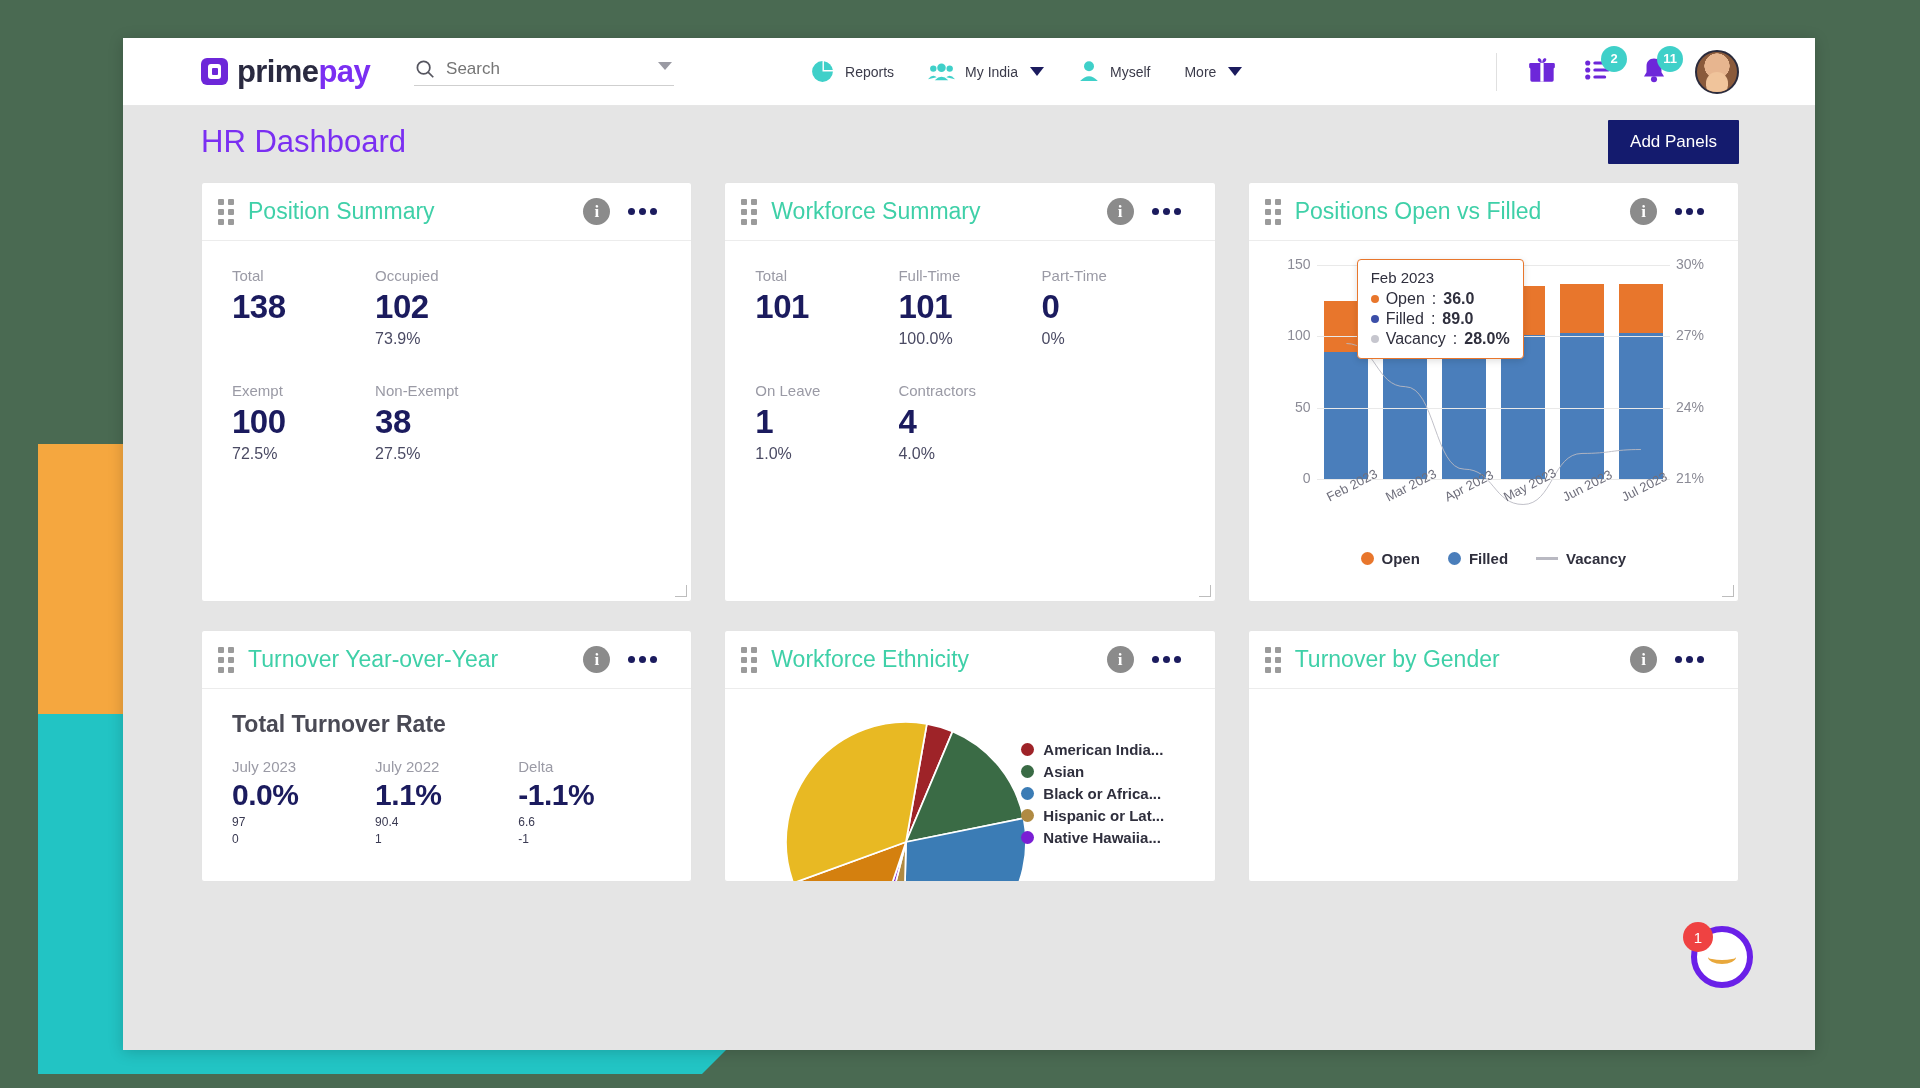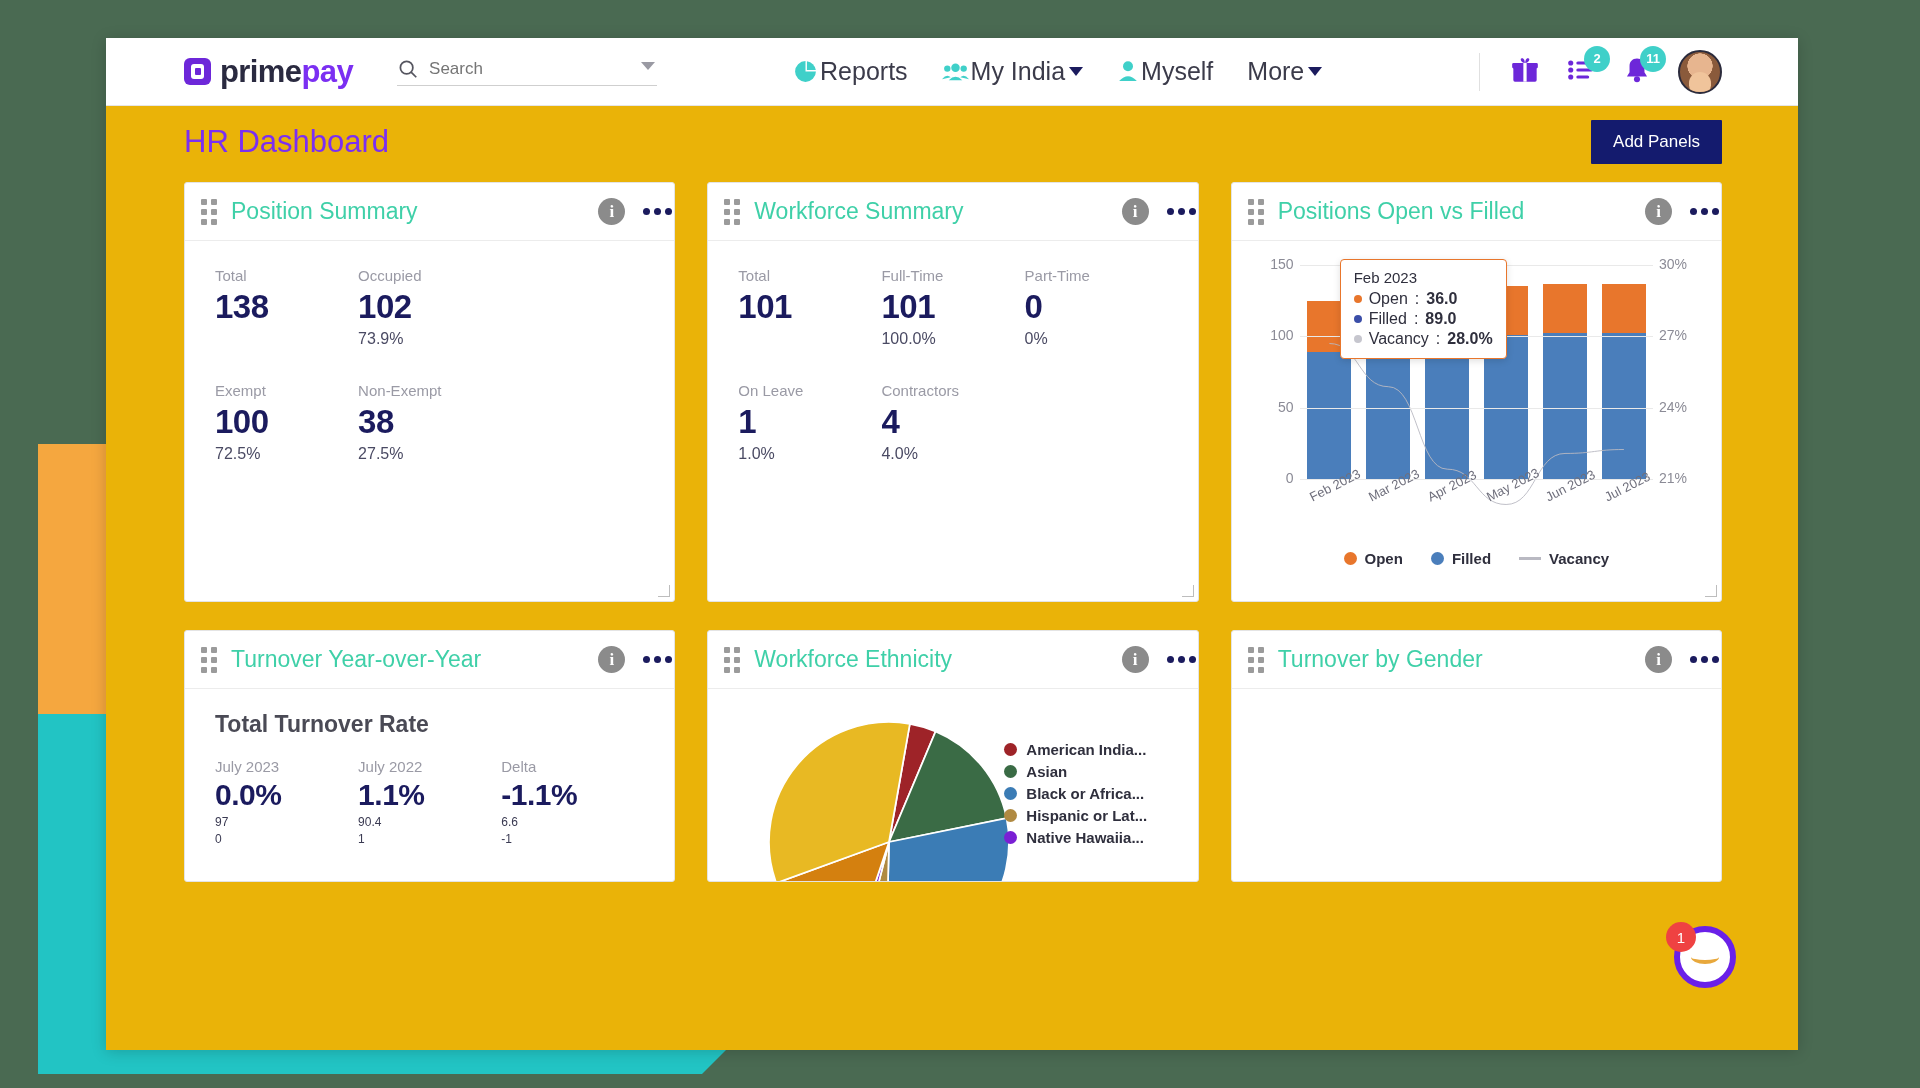--- a/index.html
+++ b/index.html
@@ -21,23 +21,23 @@
   }
   .bg-teal-notch {
     position: absolute; left: 702px; top: 1008px;
     width: 0; height: 0; z-index: 1;
     border-top: 66px solid #22c4c4;
     border-right: 66px solid transparent;
   }
 
   
   .app {
-    position: absolute; left: 106px; top: 38px;
+    position: absolute; left: 123px; top: 38px;
     width: 1692px; height: 1012px;
-    background: #eab308;
+    background: #e5e5e5;
     z-index: 5;
     overflow: hidden;
     box-shadow: 0 2px 14px rgba(0,0,0,.18);
   }
 
   
   .header {
     height: 68px; background: #ffffff;
     display: flex; align-items: center;
     border-bottom: 1px solid #e6e6e6;
@@ -79,22 +79,22 @@
   }
   .search-caret {
     position: absolute; right: 2px; top: 4px;
     width: 0; height: 0;
     border-left: 7px solid transparent; border-right: 7px solid transparent;
     border-top: 8px solid #9a9aa3;
   }
 
   .nav { display: flex; align-items: center; gap: 34px; margin-left: 136px; }
   .nav-item {
-    display: flex; align-items: center; gap: 2px;
-    font-size: 25px; color: #3b3b4a; cursor: pointer;
+    display: flex; align-items: center; gap: 10px;
+    font-size: 14px; color: #3b3b4a; cursor: pointer;
   }
   .chev {
     width: 0; height: 0; margin-left: 2px;
     border-left: 7px solid transparent; border-right: 7px solid transparent;
     border-top: 9px solid #1b1b5e;
   }
 
   .header-right {
     display: flex; align-items: center; gap: 26px;
     margin-left: auto; margin-right: 76px;
@@ -143,21 +143,21 @@
     gap: 28px 32px;
   }
   .card {
     background: #fff; border: 1px solid #e4e4e4; border-radius: 3px;
     position: relative; overflow: hidden;
   }
   .card.tall { height: 420px; }
   .card.short { height: 252px; }
   .card-head {
     height: 58px; display: flex; align-items: center;
-    border-bottom: 1px solid #ececec; padding: 0 2px 0 16px;
+    border-bottom: 1px solid #ececec; padding: 0 34px 0 16px;
   }
   .drag-handle {
     display: grid; grid-template-columns: repeat(2, 6px);
     grid-template-rows: repeat(3, 6px); gap: 4px; margin-right: 14px;
     cursor: grab;
   }
   .drag-handle i { width: 6px; height: 6px; background: #9b9b9b; border-radius: 1px; display: block; }
   .card-title { font-size: 23px; color: #3fd0a8; font-weight: 400; }
   .card-actions { margin-left: auto; display: flex; align-items: center; gap: 18px; }
   .info-icon {

